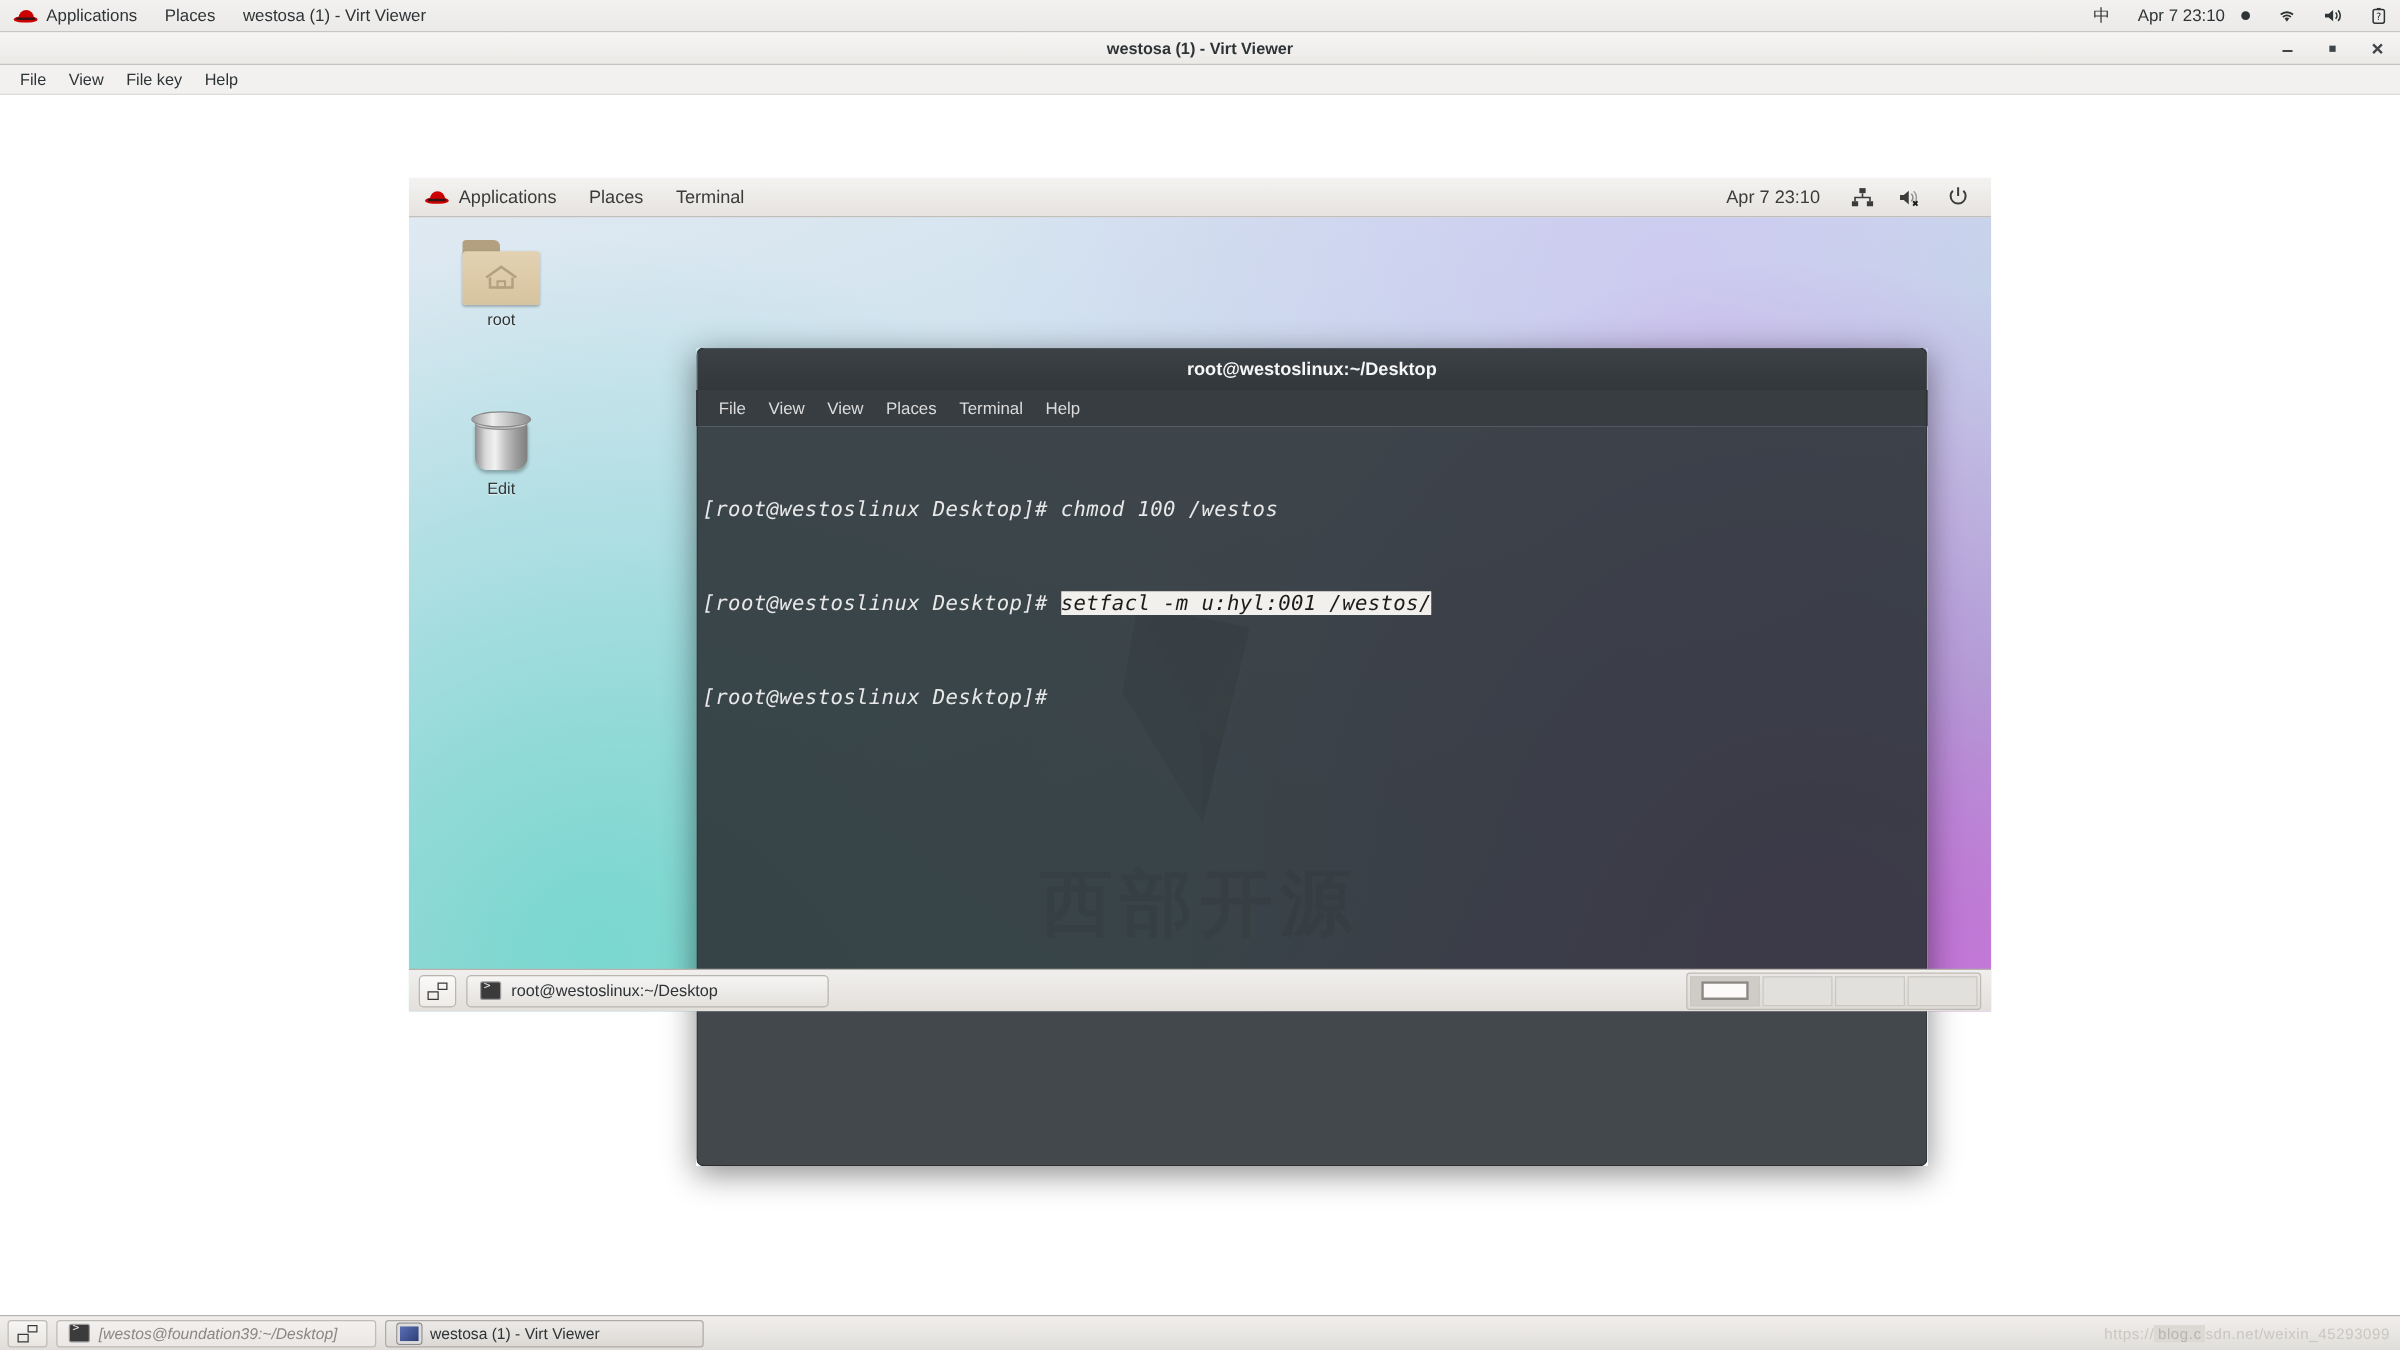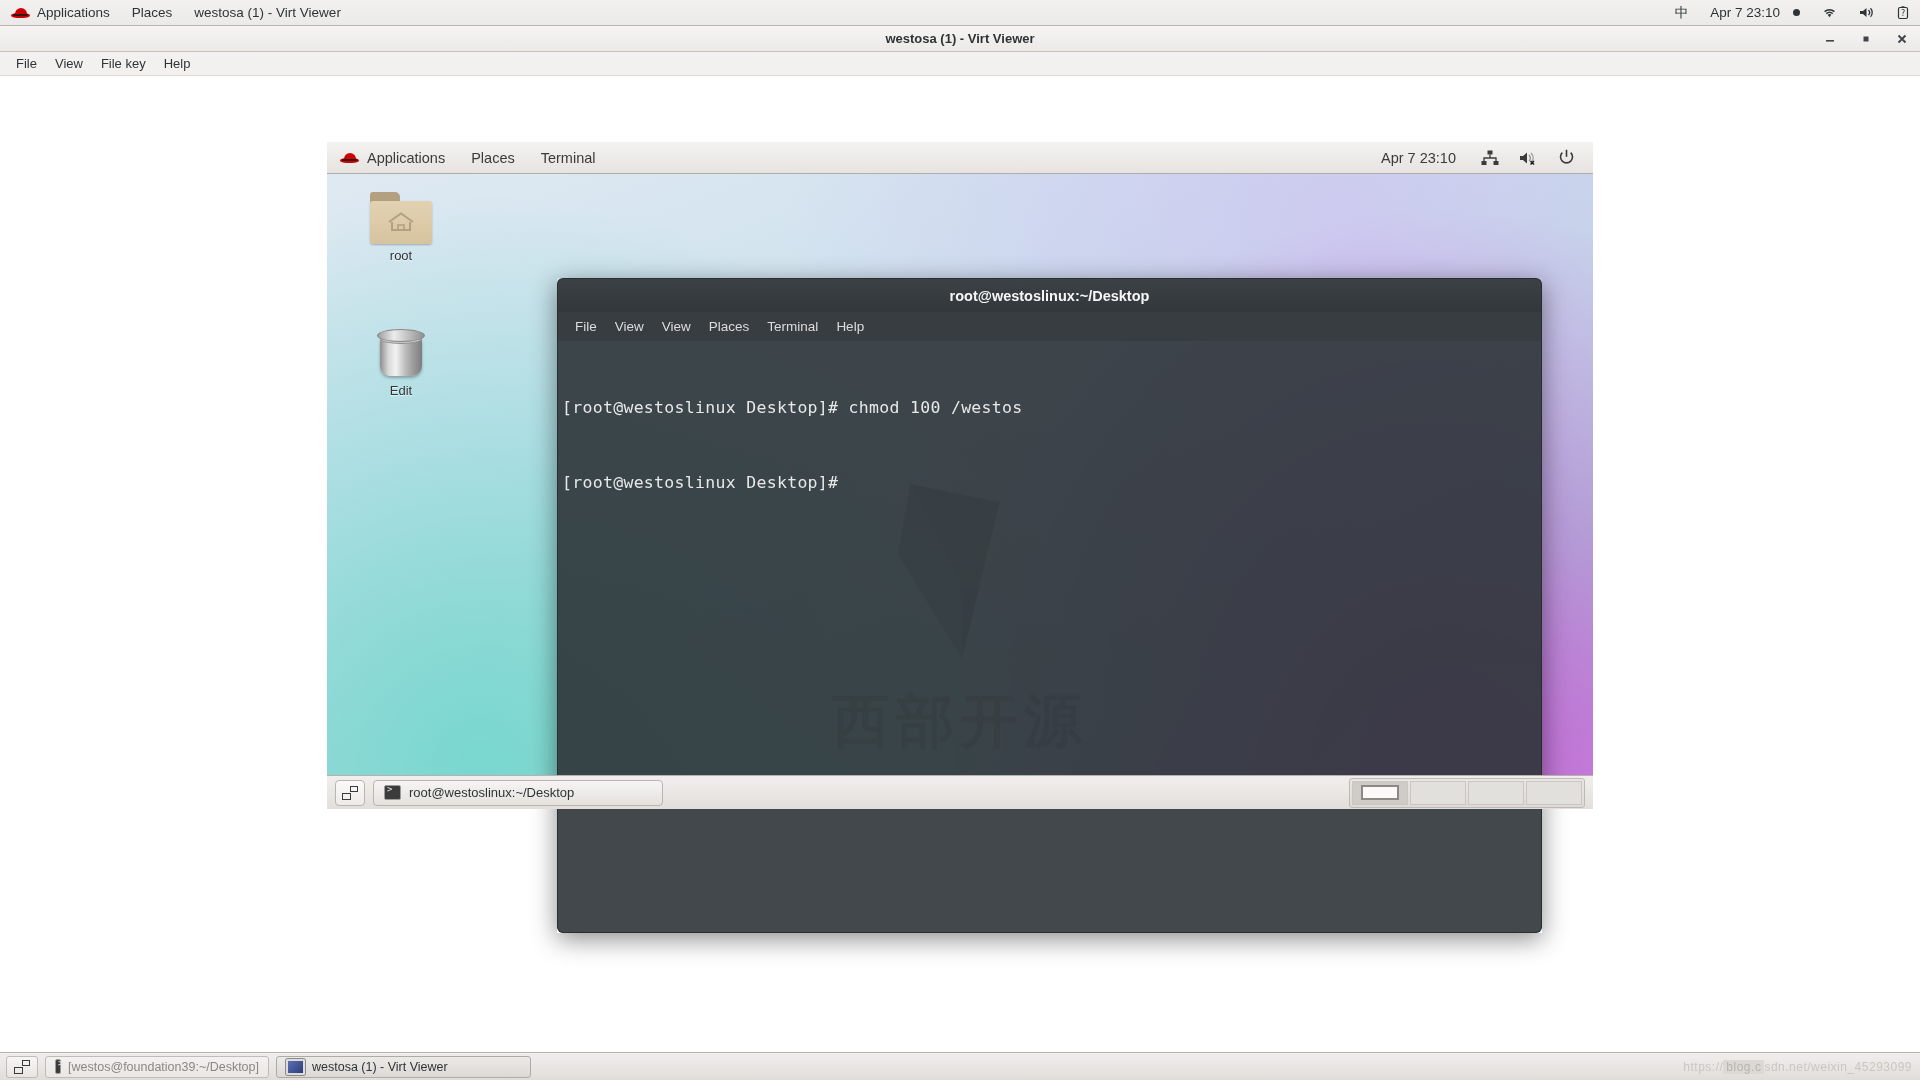--- a/index.html
+++ b/index.html
@@ -124,21 +124,21 @@
   .term-menu {
     height: 29px; background: #383d41; border-left: 1px solid #2a2e31; border-right: 1px solid #2a2e31;
     display: flex; align-items: center; padding-left: 8px; color: #dcdcdc; font-size: 13.5px;
   }
   .term-menu .tmi { padding: 0 9px; height: 24px; display: flex; align-items: center; }
   .term-screen {
     height: 592px; background: rgba(46,52,57,.90);
     border: 1px solid #2a2e31; border-top: none; border-radius: 0 0 6px 6px;
     padding: 4px 0 0 4px; overflow: hidden;
     font-family: "DejaVu Sans Mono", monospace; font-size: 16.5px; line-height: 25px;
-    color: #e8e8e8; letter-spacing: .3px; white-space: pre;
+    color: #e8e8e8; letter-spacing: .3px; white-space: pre; font-style: italic;
   }
   .term-line { height: 25px; }
   .c-blue { color: #3b8cf5; font-weight: bold; }
   .sel { background: #f2f0ec; color: #1b1b1b; }
 
   
   .tb-btn {
     height: 26px; display: flex; align-items: center; gap: 8px; padding: 0 10px;
     font-size: 13px; color: #2e3436;
     background: linear-gradient(to bottom,#f6f5f4,#e4e1dd);
@@ -351,20 +351,21 @@
           <div class="term-menu">
             <span class="tmi">File</span>
             <span class="tmi">View</span>
             <span class="tmi">View</span>
             <span class="tmi">Places</span>
             <span class="tmi">Terminal</span>
             <span class="tmi">Help</span>
           </div>
           <div class="term-screen">
             <div class="term-line"><span>[root@westoslinux Desktop]# </span><span>chmod 100 /westos</span></div>
+            <div class="term-line"><span>[root@westoslinux Desktop]# </span><span class="sel">setfacl -m u:hyl:001 /westos/</span></div>
             <div class="term-line"><span>[root@westoslinux Desktop]# </span><span></span></div>
           </div>
         </div>
 
         <div class="guest-taskbar">
           <div class="tb-btn tb-showdesk">
             <span class="sd-ico">
                 <i class="a"></i>
                 <i class="b"></i>
               </span>
@@ -388,21 +389,21 @@
   </div>
 </div>
 
 <div class="host-taskbar">
   <div class="htb-btn" style="padding:0 7px;">
     <span class="sd-ico">
         <i class="a"></i>
         <i class="b"></i>
       </span>
   </div>
-  <div class="htb-btn inactive" style="width:224px;">
+  <div class="htb-btn inactive" style="width:256px;font-style:italic;">
     <span class="term-mini"></span>
     <span>[westos@foundation39:~/Desktop]</span>
   </div>
   <div class="htb-btn active" style="width:255px;">
     <span class="monitor-mini"></span>
     <span>westosa (1) - Virt Viewer</span>
   </div>
   <div class="wm-url">
     <span>https://</span><span class="hl">blog.c</span><span>sdn.net/weixin_45293099</span>
   </div>

